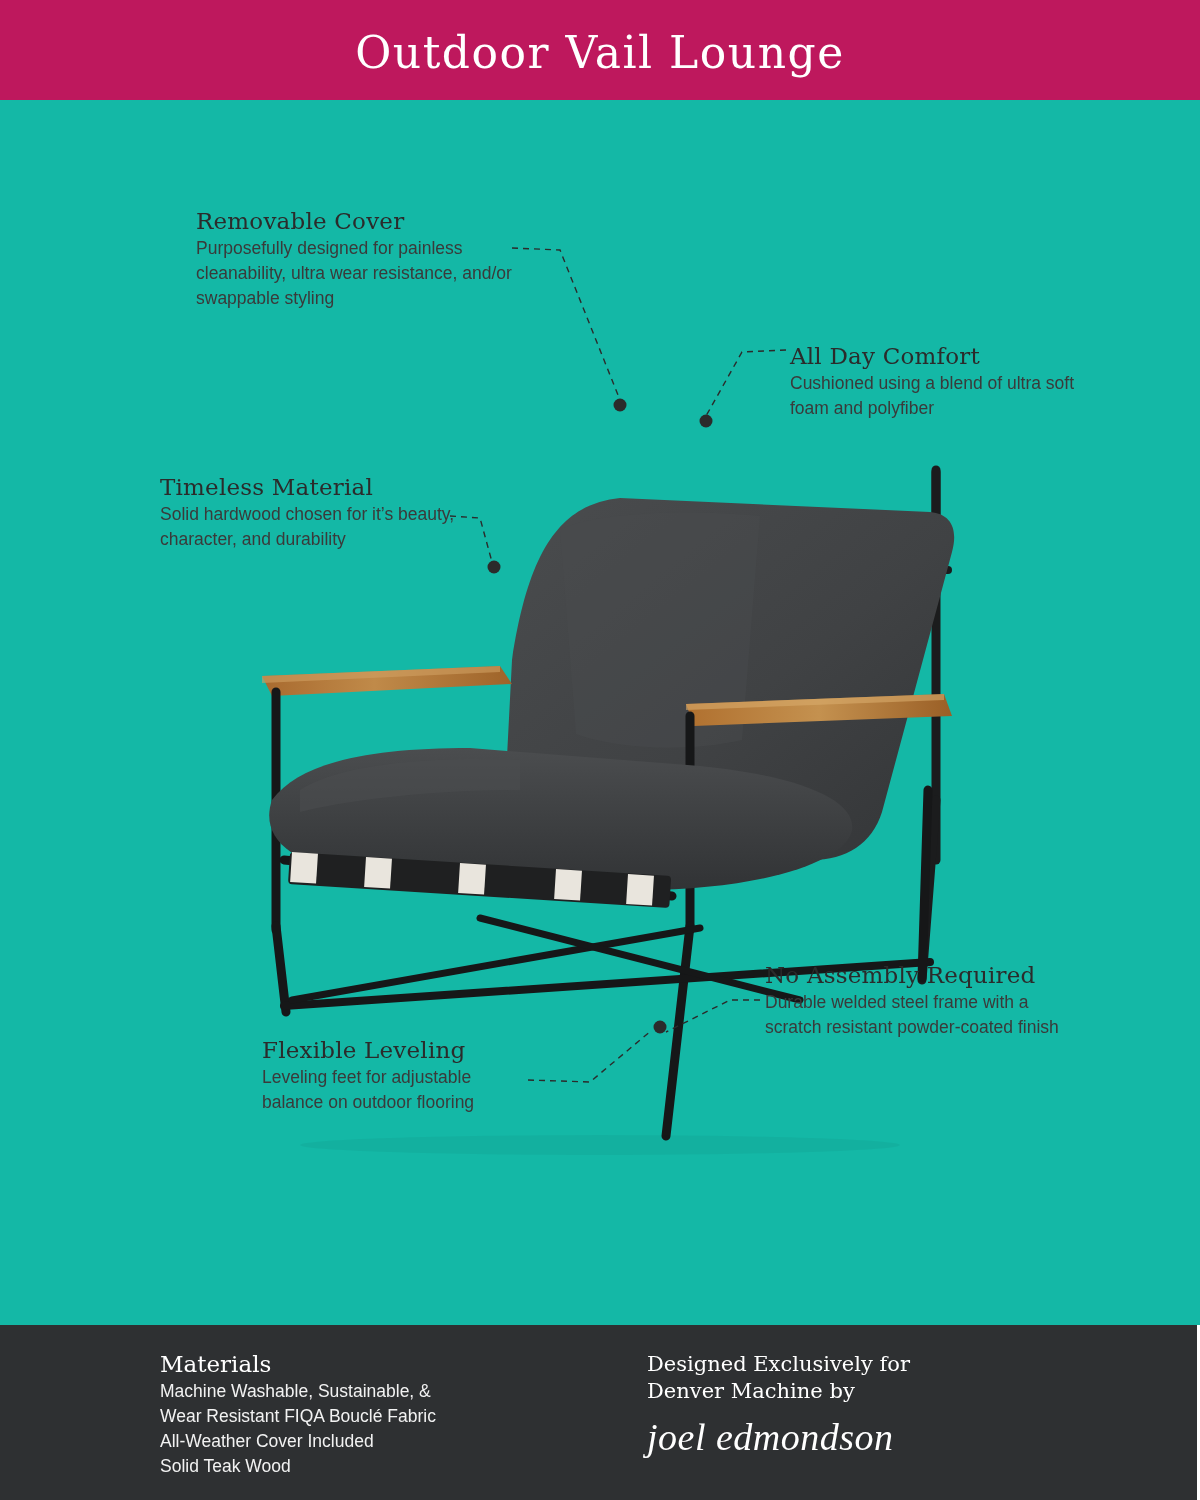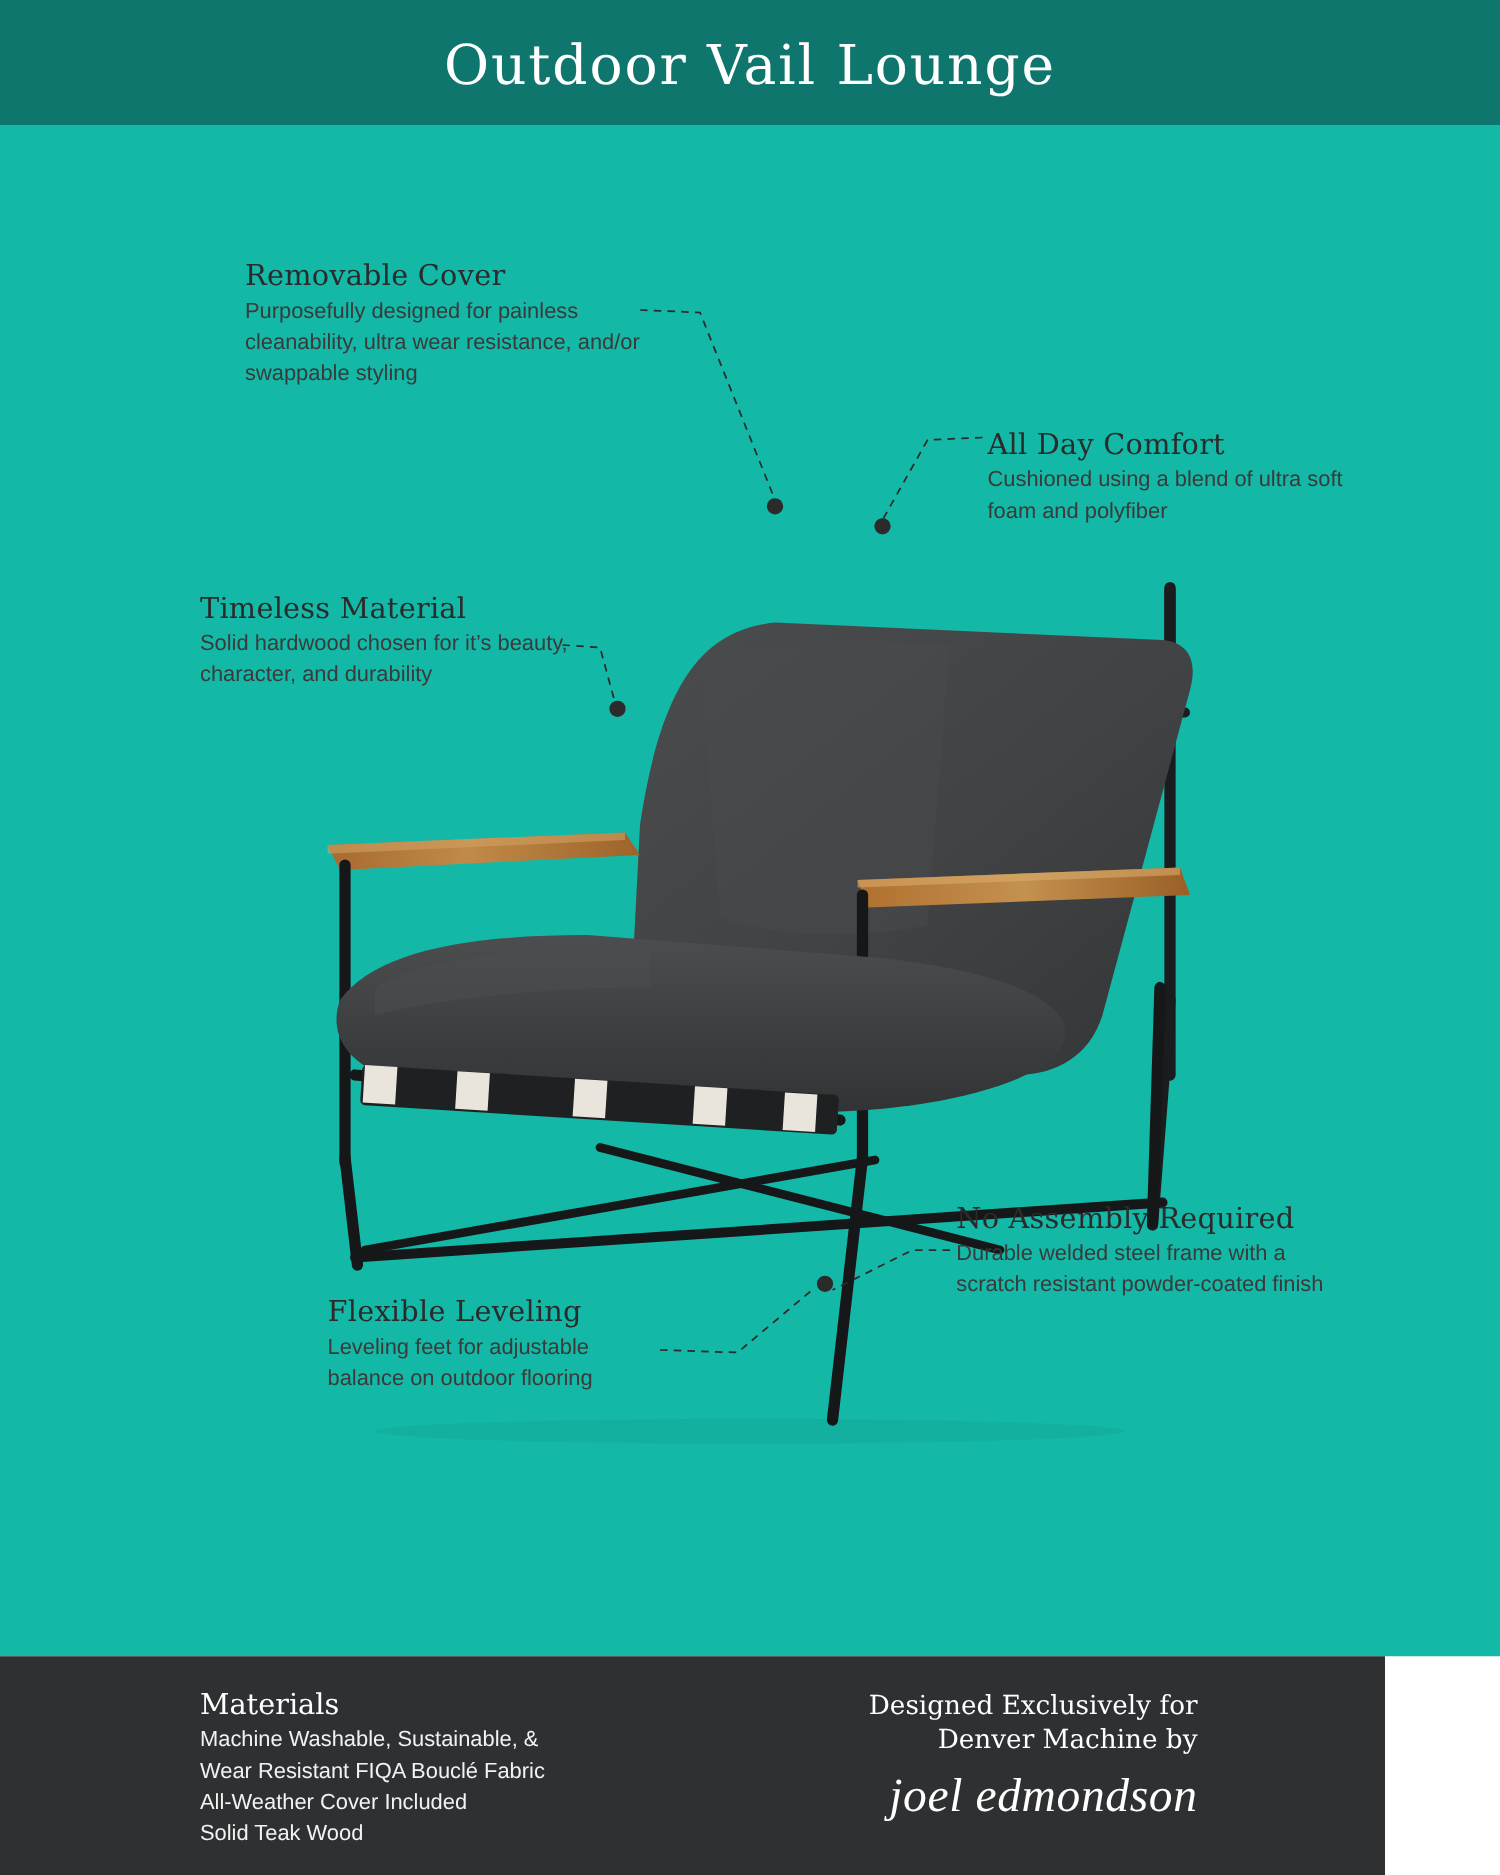--- a/index.html
+++ b/index.html
@@ -15,21 +15,21 @@
     font-family: "Liberation Sans", sans-serif;
     color: #2b2b2b;
   }
 
   
   .header {
     position: absolute;
     left: 0; top: 0;
     width: 1200px;
     height: 104px;
-    background: #0f766e;
+    background: #be185d;
     display: flex;
     align-items: center;
     justify-content: center;
   }
   .header-title {
     font-family: "DejaVu Serif", serif;
     font-weight: 400;
     font-size: 44px;
     letter-spacing: 1.5px;
     color: #ffffff;
@@ -75,21 +75,21 @@
   #callout-removable-cover { left: 196px; top: 108px; width: 330px; }
   #callout-all-day-comfort { left: 790px; top: 203px; width: 300px; margin-top: 40px; }
   #callout-timeless-material { left: 160px; top: 374px; width: 310px; }
   #callout-no-assembly { left: 765px; top: 862px; width: 310px; }
   #callout-flexible-leveling { left: 262px; top: 937px; width: 260px; }
 
   
   .footer {
     position: absolute;
     left: 0; top: 1325px;
-    width: 1108px;
+    width: 1197px;
     height: 175px;
     background: #2e3032;
     color: #ffffff;
   }
   .footer-materials {
     position: absolute;
     left: 160px;
     top: 26px;
     width: 480px;
   }
@@ -103,21 +103,21 @@
   .materials-list {
     font-family: "Liberation Sans", sans-serif;
     font-size: 17.5px;
     line-height: 1.42;
     color: #f2f2f2;
   }
   .footer-design {
     position: absolute;
     right: 150px;
     top: 26px;
-    text-align: right;
+    text-align: left;
     width: 400px;
   }
   .design-line {
     font-family: "DejaVu Serif", serif;
     font-size: 21px;
     line-height: 1.28;
     color: #ffffff;
   }
   .signature {
     font-family: Liberation Serif, serif;

